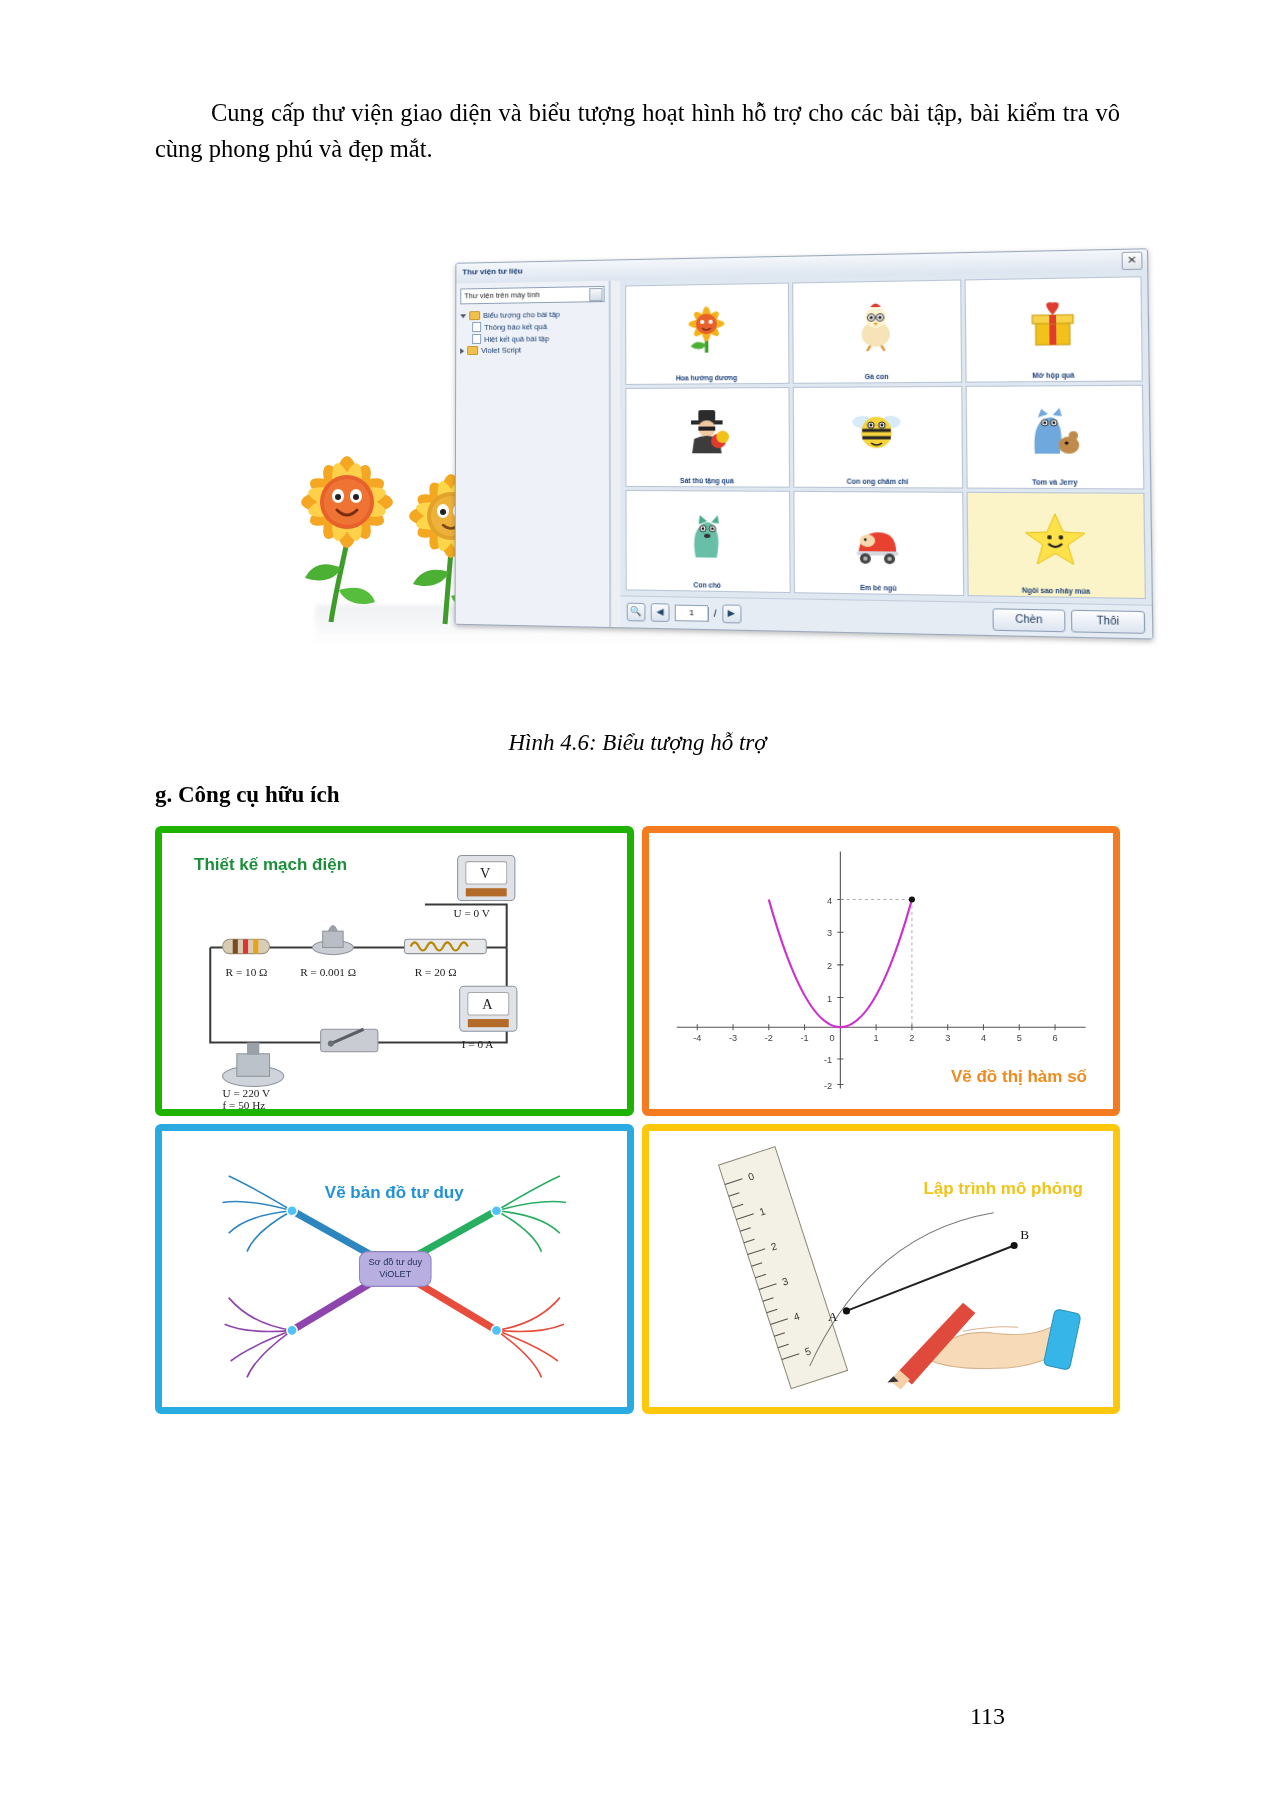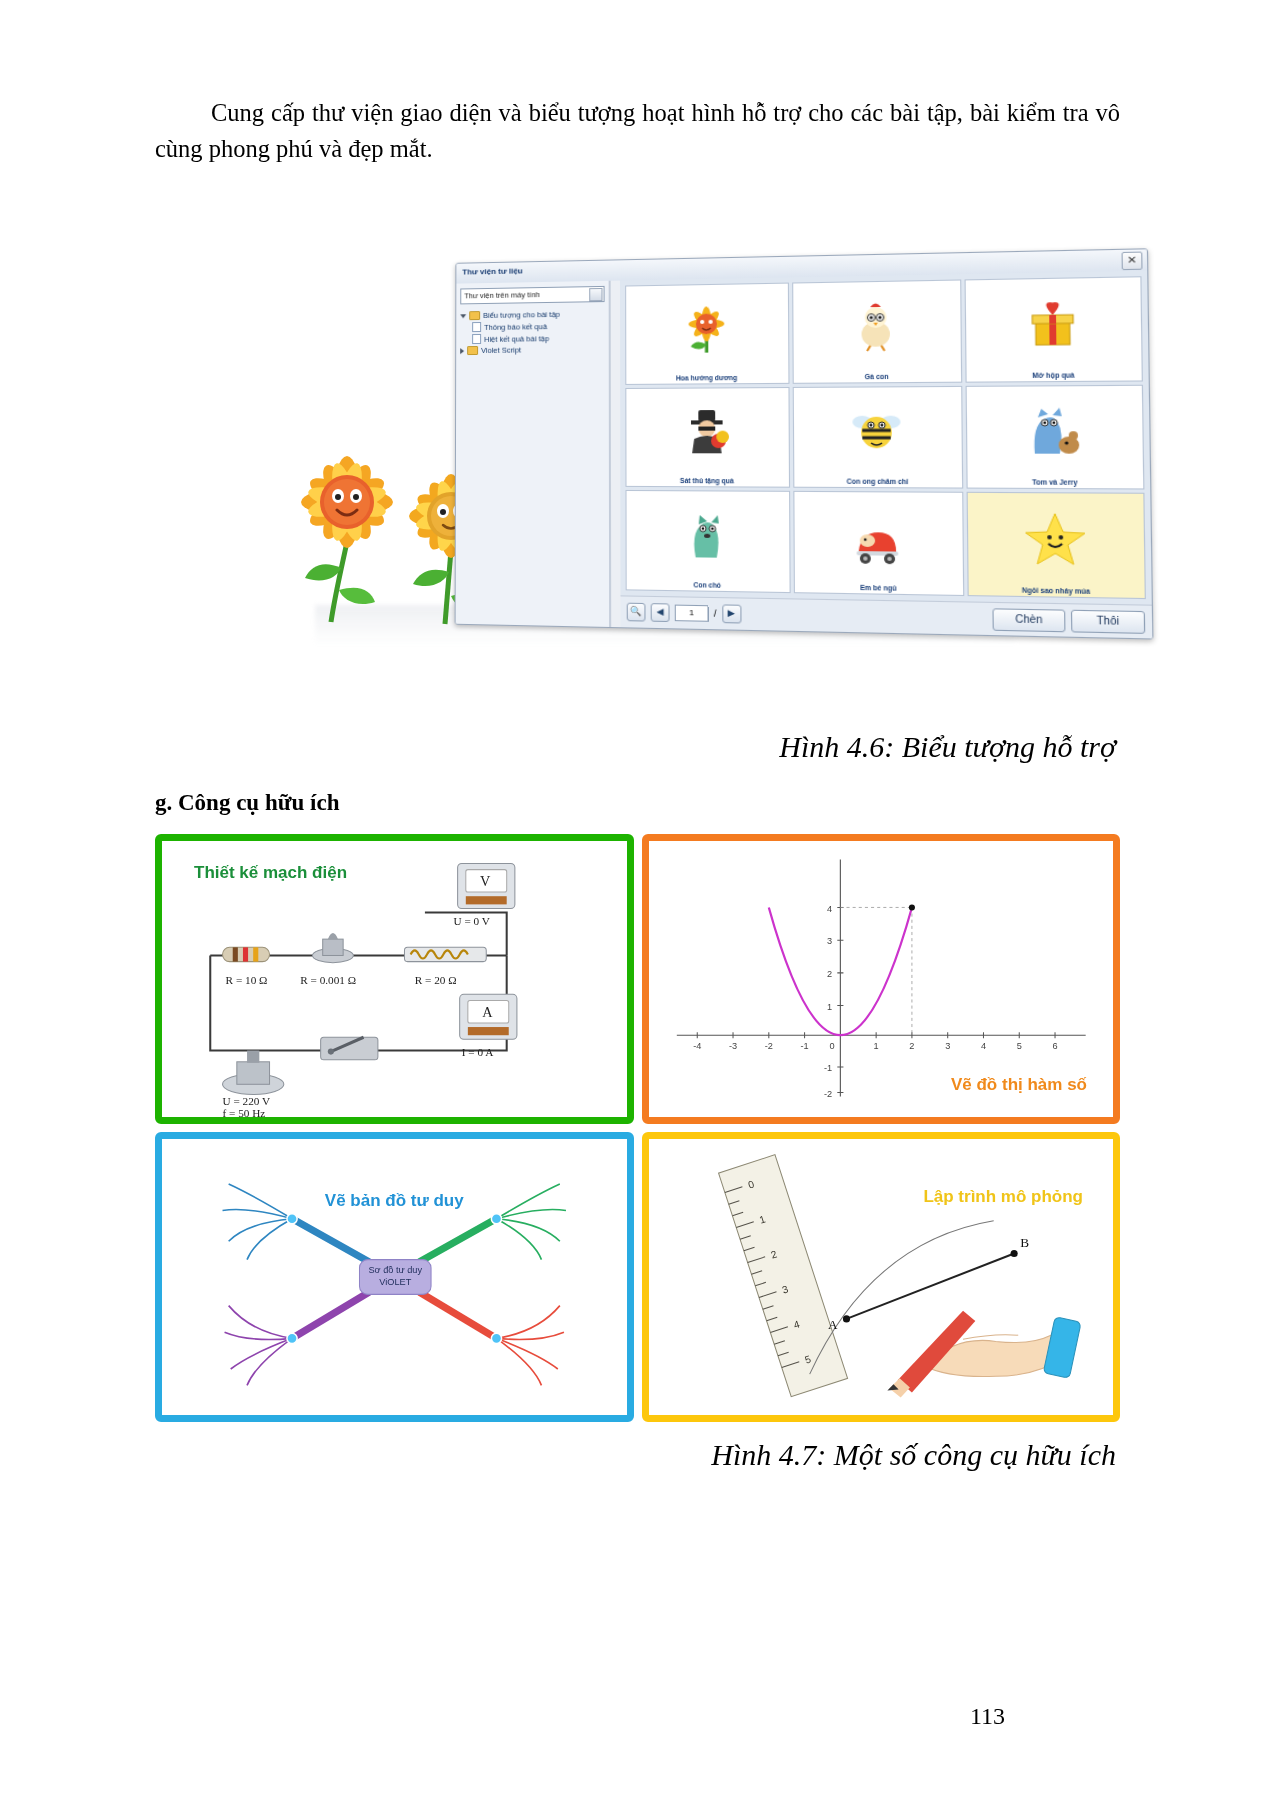--- a/index.html
+++ b/index.html
@@ -28,24 +28,24 @@
     width: 965px;
   }
   p.body-text {
     font-size: 24.5px;
     line-height: 1.45;
     text-align: justify;
     margin: 0 0 4px 0;
     text-indent: 56px;
   }
   .caption {
-    text-align: right;
+    text-align: center;
     font-style: italic;
-    font-size: 30px;
-    margin: 4px;
+    font-size: 23px;
+    margin: 13px;
   }
   h3.subhead {
     font-size: 23px;
     font-weight: bold;
     margin: 26px 0 14px 0;
     text-indent: 0;
   }
   .page-number {
     position: absolute;
     right: 150px;
@@ -762,18 +762,17 @@
             <rect x="384" y="176" width="26" height="56" rx="5" fill="#35b5e8" stroke="#2a91ba" transform="rotate(12 397 204)"></rect>
             <path d="M236 236 L300 168 l12 10 l-62 70Z" fill="#e04a3c"></path>
             <path d="M228 244 l10 -10 l10 9 l-9 10Z" fill="#f5d0a9"></path>
             <path d="M226 246 l6 -6 l5 5Z" fill="#333"></path>
           </g>
         </svg>
       </div>
 
     </div>
 
-    <p class="caption" style="margin-top:16px;">Hình 4.7: Một số công cụ hữu ích</p>
 
   </div>
 
   <div class="page-number">113</div>
 </div>
 
 </body></html>

